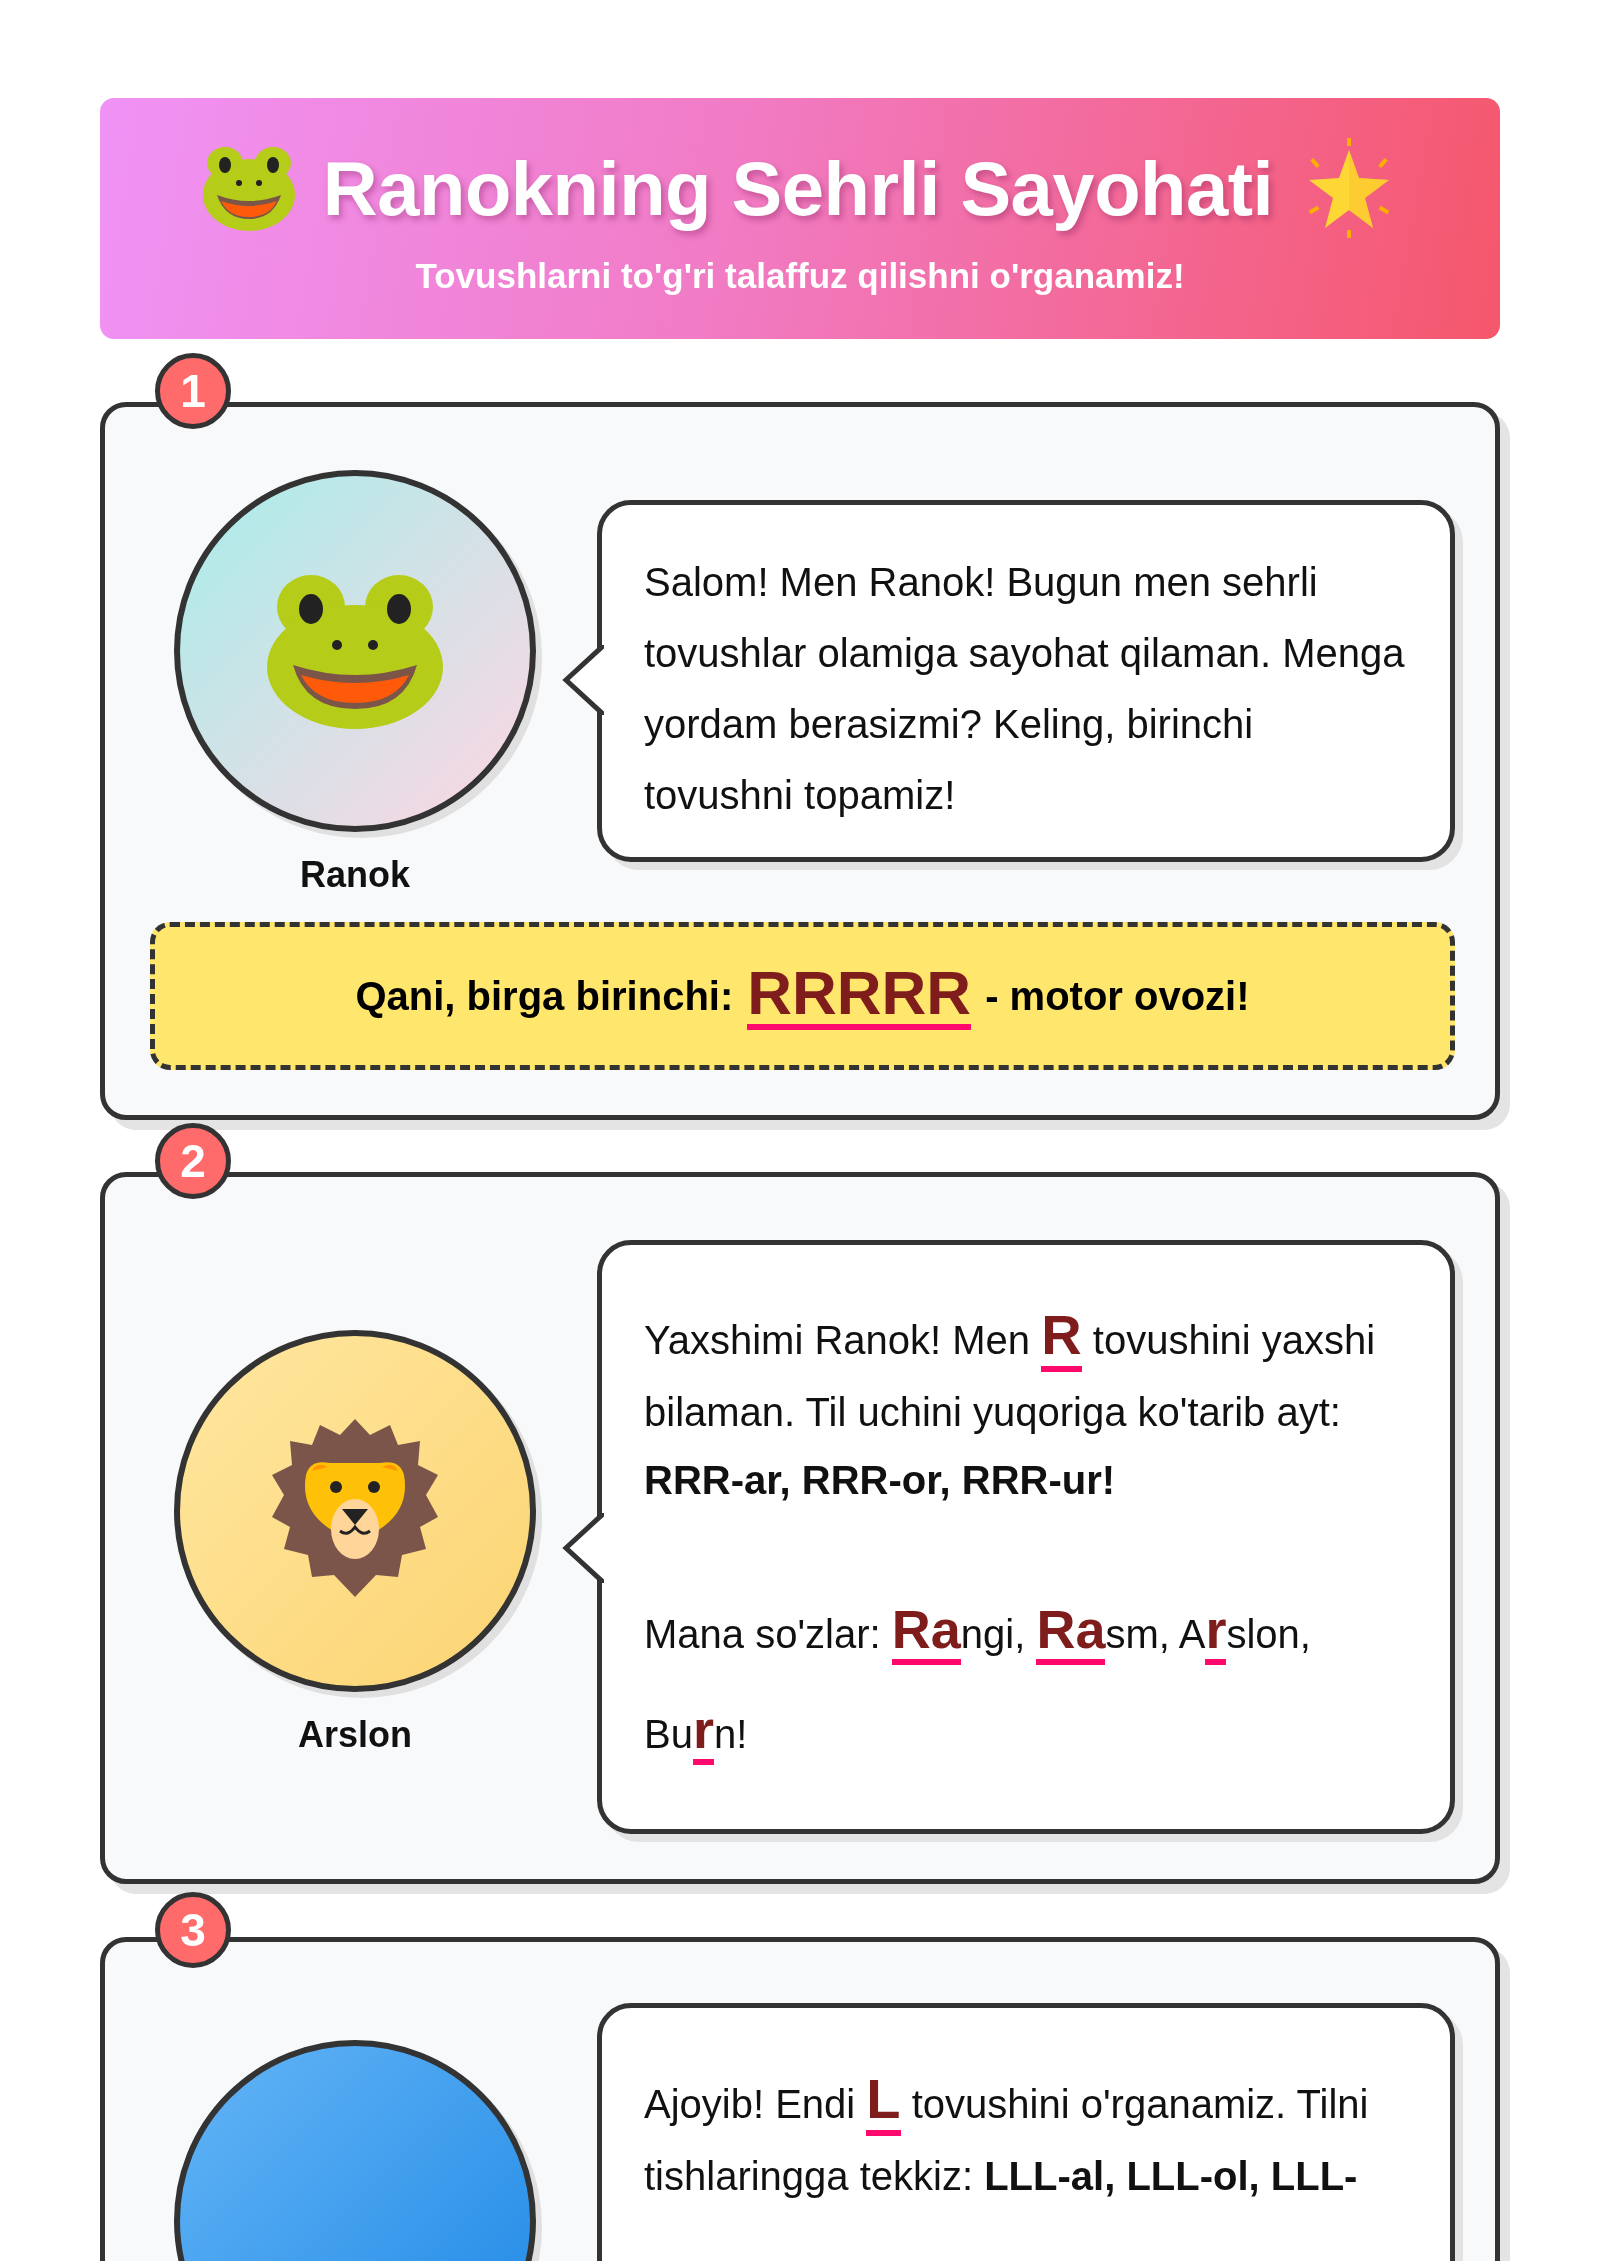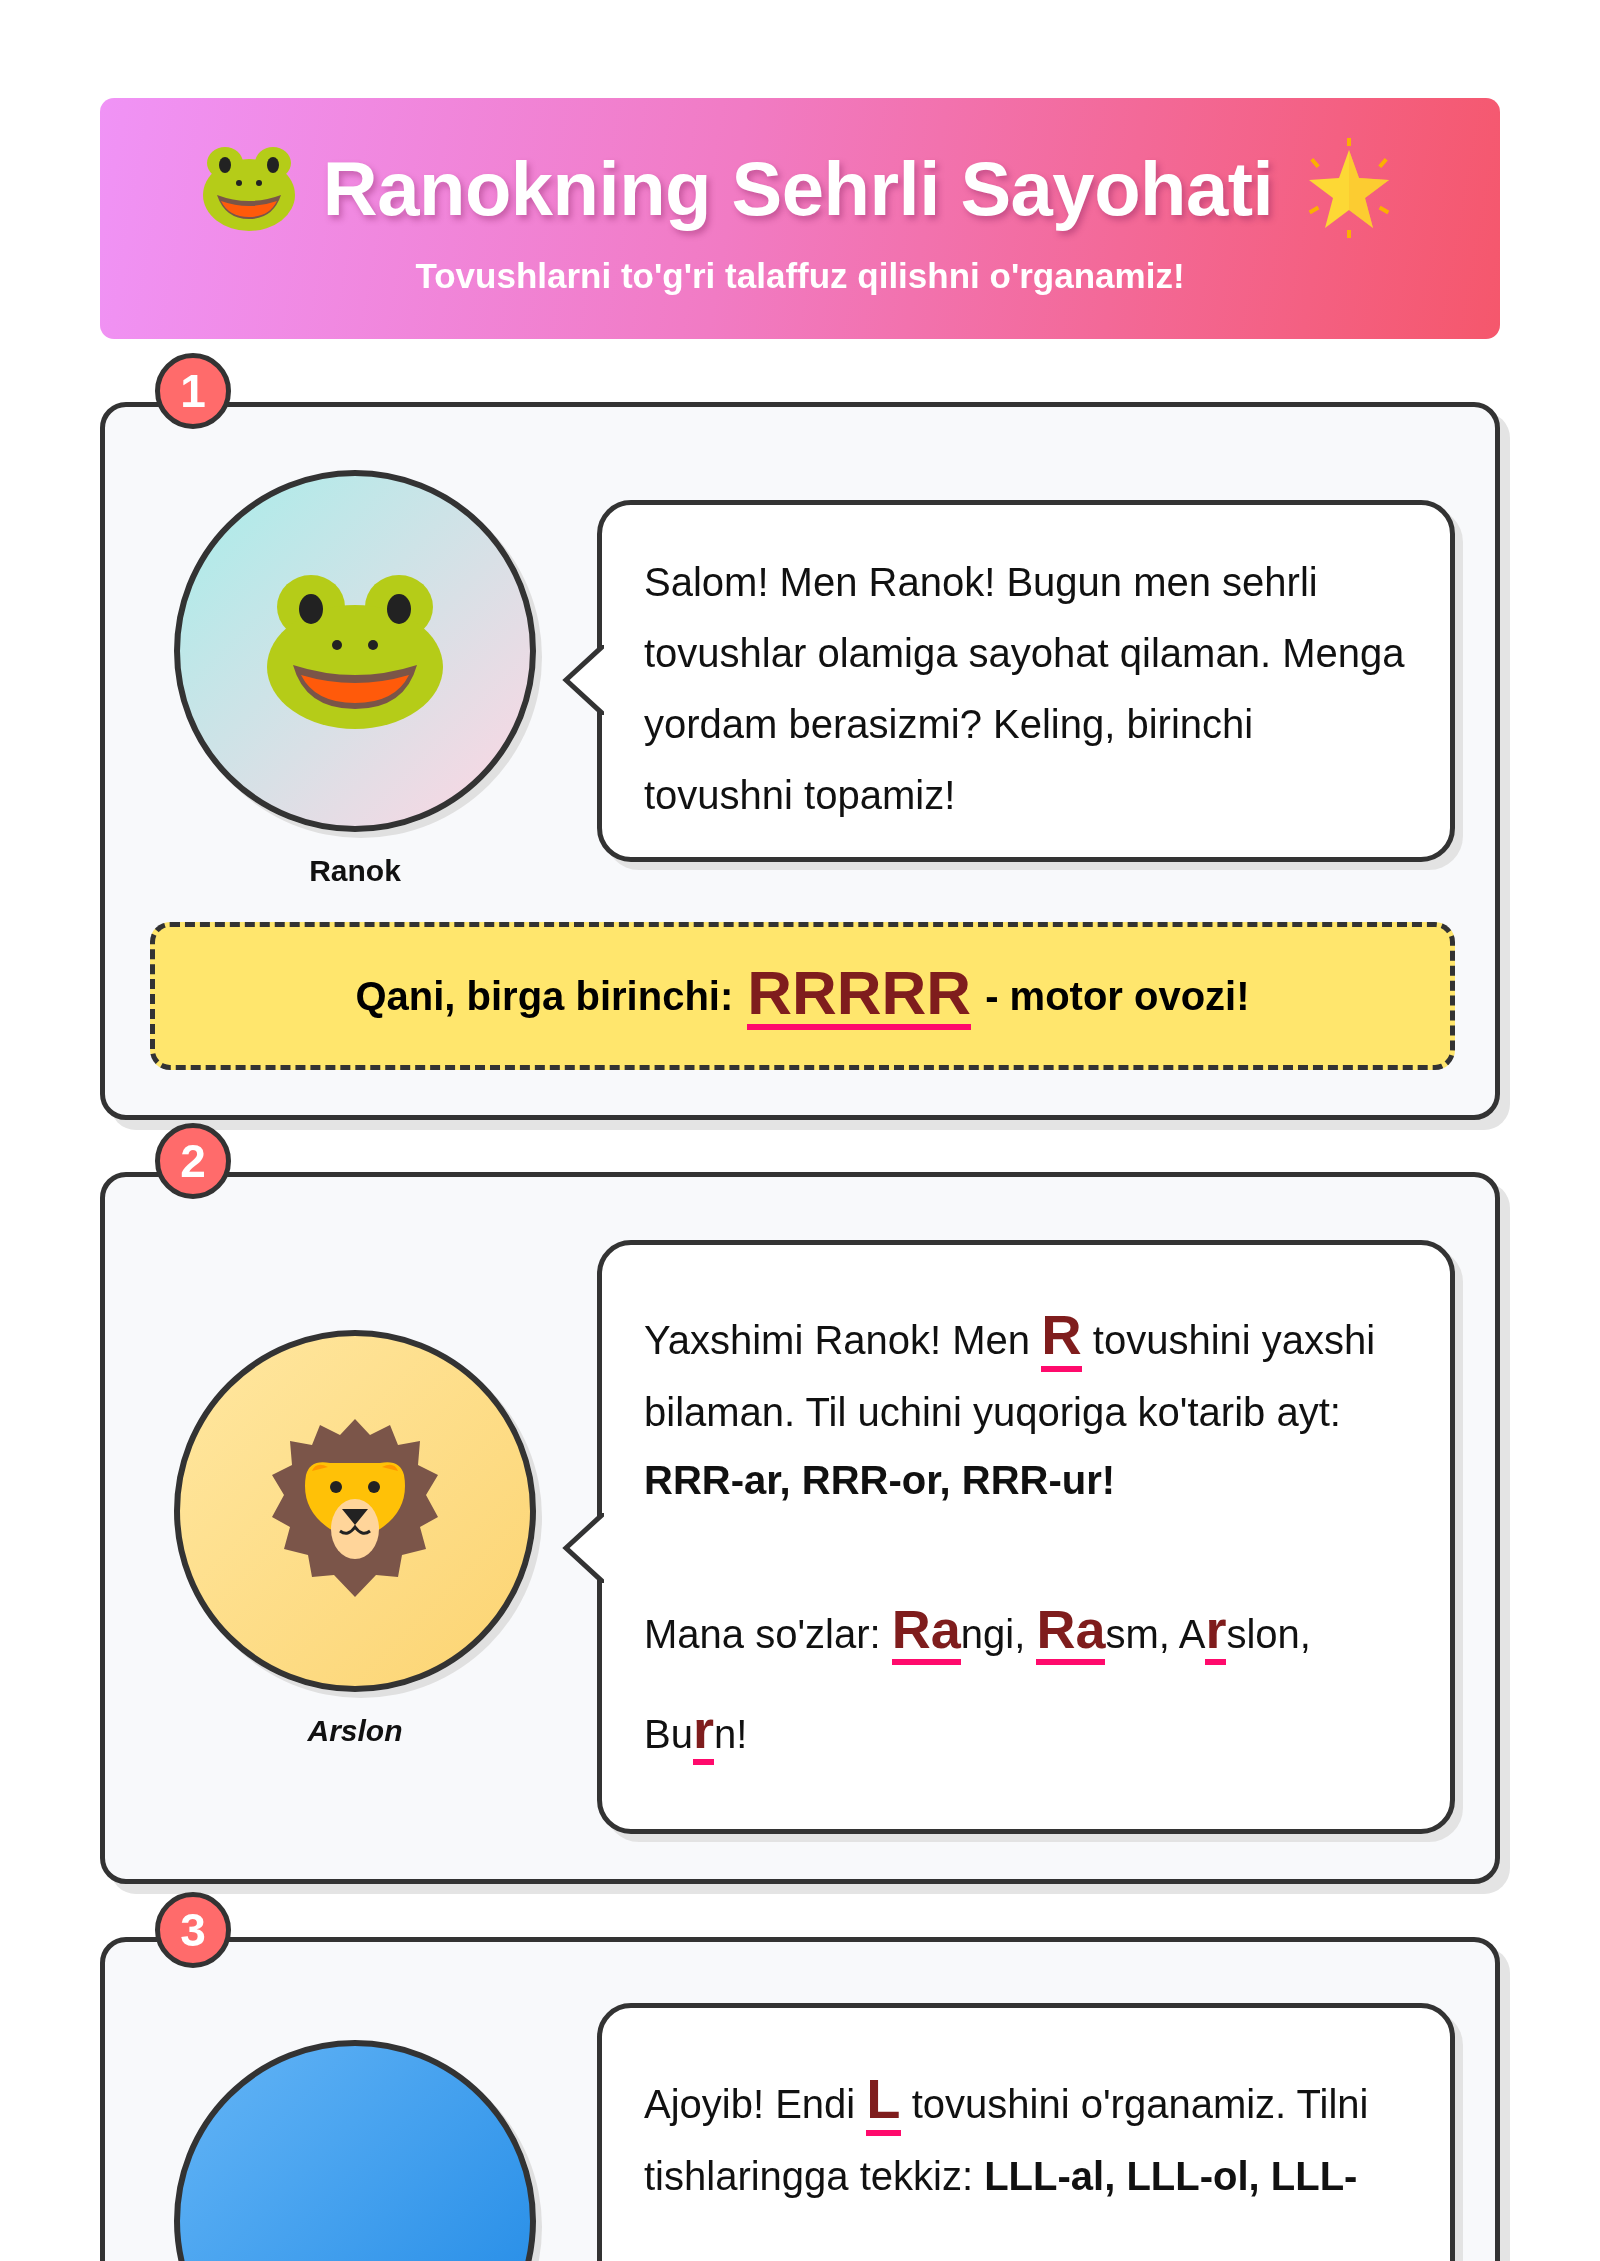--- a/index.html
+++ b/index.html
@@ -40,21 +40,21 @@
   }
   .avatar-wrap { position: absolute; left: 65px; width: 370px; text-align: center; }
   .avatar {
     width: 362px; height: 362px; border-radius: 50%; border: 6px solid #333;
     display: flex; align-items: center; justify-content: center;
     box-shadow: 6px 6px 0 #e0e0e0; margin: 0 auto;
   }
   .avatar.frog { background: linear-gradient(135deg, #a8edea 0%, #fed6e3 100%); }
   .avatar.lion { background: linear-gradient(135deg, #ffe7a0 0%, #fcd472 100%); }
   .avatar.blue { background: linear-gradient(135deg, #64b5f6 0%, #1e88e5 100%); }
-  .avatar-name { margin-top: 22px; font-size: 30px; font-weight: bold; color: #111; }
+  .avatar-name { margin-top: 22px; font-size: 36px; font-weight: bold; color: #111; }
 
   .bubble {
     position: absolute; left: 492px; width: 858px;
     background: #fff; border: 5px solid #333; border-radius: 34px;
     box-shadow: 8px 8px 0 #e3e3e3;
     padding: 42px 40px 40px 42px;
     font-size: 40px; line-height: 71px; color: #111;
   }
   .bubble .tail {
     position: absolute; left: -40px; width: 42px; height: 70px;
@@ -141,21 +141,21 @@
   <div class="sayit">
     <span>Qani, birga birinchi:</span>
     <span class="hl">RRRRR</span>
     <span>- motor ovozi!</span>
   </div>
 </div>
 
 <div class="panel" style="top:1172px; height:712px;">
   <div class="badge">2</div>
 
-  <div class="avatar-wrap" style="top:153px;font-style:italic;">
+  <div class="avatar-wrap" style="top:153px;">
     <div class="avatar lion">
       <span>
         <svg width="170" height="180" viewBox="0 0 170 180">
           <path d="M85 0 L100 16 L120 6 L128 26 L150 22 L148 46 L168 56 L156 76 L168 98 L150 108 L156 130 L132 136 L128 158 L106 156 L85 178 L64 156 L42 158 L38 136 L14 130 L20 108 L2 98 L14 76 L2 56 L22 46 L20 22 L42 26 L50 6 L70 16 Z" fill="#7b5549"></path>
           <path d="M36 56 Q40 40 60 44 L110 44 Q130 40 134 56 Q140 90 110 110 L85 124 L60 110 Q30 90 36 56 Z" fill="#ffc107"></path>
           <path d="M42 52 Q46 42 58 48 Z" fill="#ff9800"></path>
           <path d="M128 52 Q124 42 112 48 Z" fill="#ff9800"></path>
           <circle cx="66" cy="68" r="6" fill="#222"></circle>
           <circle cx="104" cy="68" r="6" fill="#222"></circle>
           <ellipse cx="85" cy="110" rx="24" ry="30" fill="#ffd59a"></ellipse>

